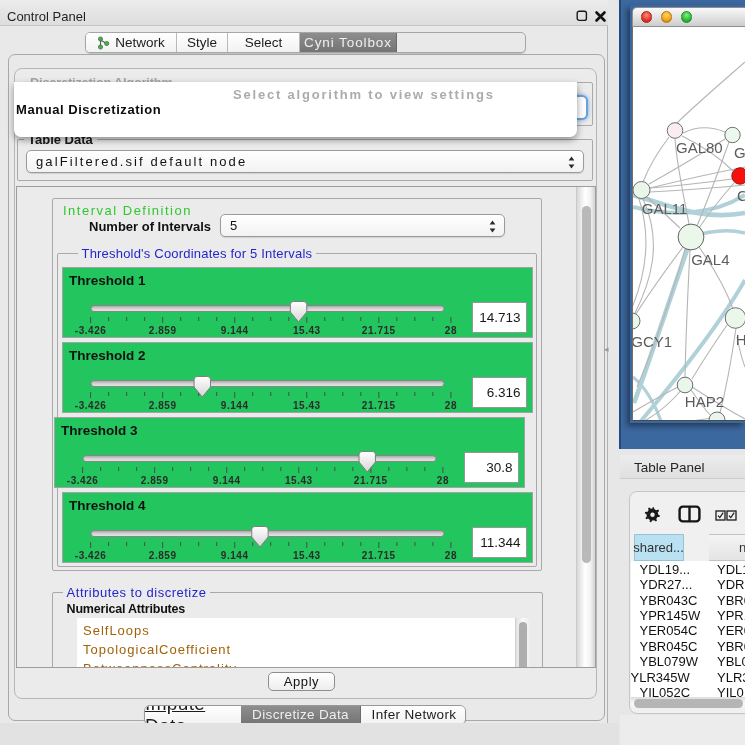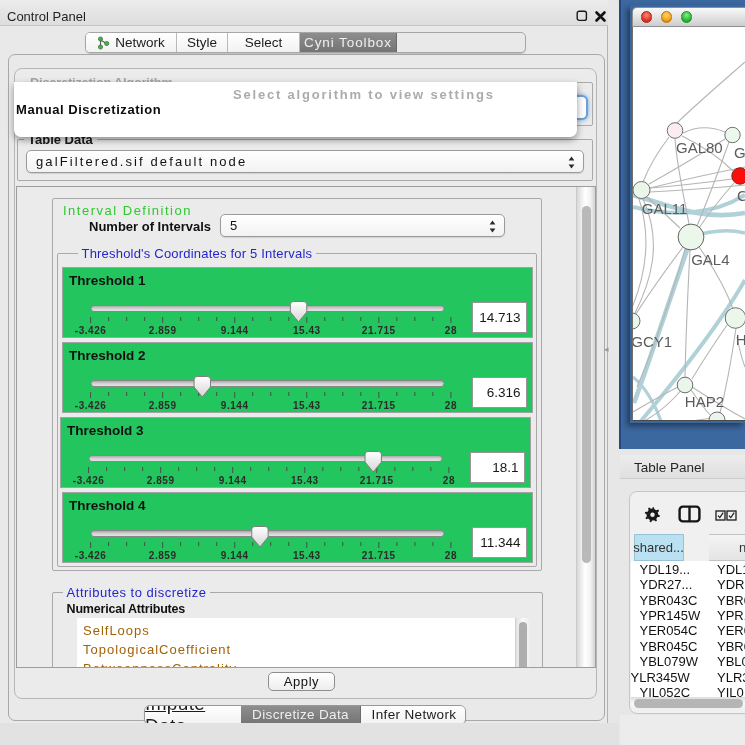--- a/index.html
+++ b/index.html
@@ -117,21 +117,21 @@
           <text x="27.6" y="65.5" font-size="10" font-weight="bold" fill="#2b2b2b" text-anchor="middle" letter-spacing="0.55" font-family="Liberation Sans">-3.426</text>
           <text x="99.7" y="65.5" font-size="10" font-weight="bold" fill="#2b2b2b" text-anchor="middle" letter-spacing="0.55" font-family="Liberation Sans">2.859</text>
           <text x="171.7" y="65.5" font-size="10" font-weight="bold" fill="#2b2b2b" text-anchor="middle" letter-spacing="0.55" font-family="Liberation Sans">9.144</text>
           <text x="243.8" y="65.5" font-size="10" font-weight="bold" fill="#2b2b2b" text-anchor="middle" letter-spacing="0.55" font-family="Liberation Sans">15.43</text>
           <text x="315.8" y="65.5" font-size="10" font-weight="bold" fill="#2b2b2b" text-anchor="middle" letter-spacing="0.55" font-family="Liberation Sans">21.715</text>
           <text x="387.9" y="65.5" font-size="10" font-weight="bold" fill="#2b2b2b" text-anchor="middle" letter-spacing="0.55" font-family="Liberation Sans">28</text>
           <path d="M 131.09 44.00 L 131.09 36.50 Q 131.09 33.50 134.09 33.50 L 144.49 33.50 Q 147.49 33.50 147.49 36.50 L 147.49 44.00 L 139.29 54.00 Z" fill="url(#th2)" stroke="#7e7e7e" stroke-width="1"></path>
         </svg>
 <div class="vbox">6.316</div>
 </div>
-<div class="thrbox" style="left:43px;top:229.8px;padding-left:44px;">
+<div class="thrbox" style="left:37px;top:229.8px;padding-left:44px;">
 <div class="abs bold" style="left:6px;top:5px;font-size:13.5px;color:#111;">Threshold 3</div>
 <svg class="abs" style="left:0;top:0" width="471" height="70" viewBox="0 0 471 70">
           <defs>
             <linearGradient id="tr3" x1="0" y1="0" x2="0" y2="1">
               <stop offset="0" stop-color="#9f9f9f"></stop>
               <stop offset="0.45" stop-color="#cfcfcf"></stop>
               <stop offset="1" stop-color="#e9e9e9"></stop>
             </linearGradient>
             <linearGradient id="th3" x1="0" y1="0" x2="0" y2="1">
               <stop offset="0" stop-color="#ffffff"></stop>
@@ -141,21 +141,21 @@
           <rect x="28" y="37.5" width="353" height="6" rx="3" fill="url(#tr3)" stroke="#868686" stroke-width="1"></rect>
           <path d="M 27.60 49 L 27.60 55 M 45.62 49 L 45.62 53 M 63.63 49 L 63.63 53 M 81.65 49 L 81.65 53 M 99.66 49 L 99.66 55 M 117.68 49 L 117.68 53 M 135.69 49 L 135.69 53 M 153.71 49 L 153.71 53 M 171.72 49 L 171.72 55 M 189.73 49 L 189.73 53 M 207.75 49 L 207.75 53 M 225.77 49 L 225.77 53 M 243.78 49 L 243.78 55 M 261.80 49 L 261.80 53 M 279.81 49 L 279.81 53 M 297.83 49 L 297.83 53 M 315.84 49 L 315.84 55 M 333.86 49 L 333.86 53 M 351.87 49 L 351.87 53 M 369.89 49 L 369.89 53 M 387.90 49 L 387.90 55" stroke="#4d4d4d" stroke-width="1"></path>
           <text x="27.6" y="65.5" font-size="10" font-weight="bold" fill="#2b2b2b" text-anchor="middle" letter-spacing="0.55" font-family="Liberation Sans">-3.426</text>
           <text x="99.7" y="65.5" font-size="10" font-weight="bold" fill="#2b2b2b" text-anchor="middle" letter-spacing="0.55" font-family="Liberation Sans">2.859</text>
           <text x="171.7" y="65.5" font-size="10" font-weight="bold" fill="#2b2b2b" text-anchor="middle" letter-spacing="0.55" font-family="Liberation Sans">9.144</text>
           <text x="243.8" y="65.5" font-size="10" font-weight="bold" fill="#2b2b2b" text-anchor="middle" letter-spacing="0.55" font-family="Liberation Sans">15.43</text>
           <text x="315.8" y="65.5" font-size="10" font-weight="bold" fill="#2b2b2b" text-anchor="middle" letter-spacing="0.55" font-family="Liberation Sans">21.715</text>
           <text x="387.9" y="65.5" font-size="10" font-weight="bold" fill="#2b2b2b" text-anchor="middle" letter-spacing="0.55" font-family="Liberation Sans">28</text>
           <path d="M 304.03 44.00 L 304.03 36.50 Q 304.03 33.50 307.03 33.50 L 317.43 33.50 Q 320.43 33.50 320.43 36.50 L 320.43 44.00 L 312.23 54.00 Z" fill="url(#th3)" stroke="#7e7e7e" stroke-width="1"></path>
         </svg>
-<div class="vbox">18.1</div>
+<div class="vbox">30.8</div>
 </div>
 <div class="thrbox" style="left:45px;top:304.9px;">
 <div class="abs bold" style="left:6px;top:5px;font-size:13.5px;color:#111;">Threshold 4</div>
 <svg class="abs" style="left:0;top:0" width="471" height="70" viewBox="0 0 471 70">
           <defs>
             <linearGradient id="tr4" x1="0" y1="0" x2="0" y2="1">
               <stop offset="0" stop-color="#9f9f9f"></stop>
               <stop offset="0.45" stop-color="#cfcfcf"></stop>
               <stop offset="1" stop-color="#e9e9e9"></stop>
             </linearGradient>

